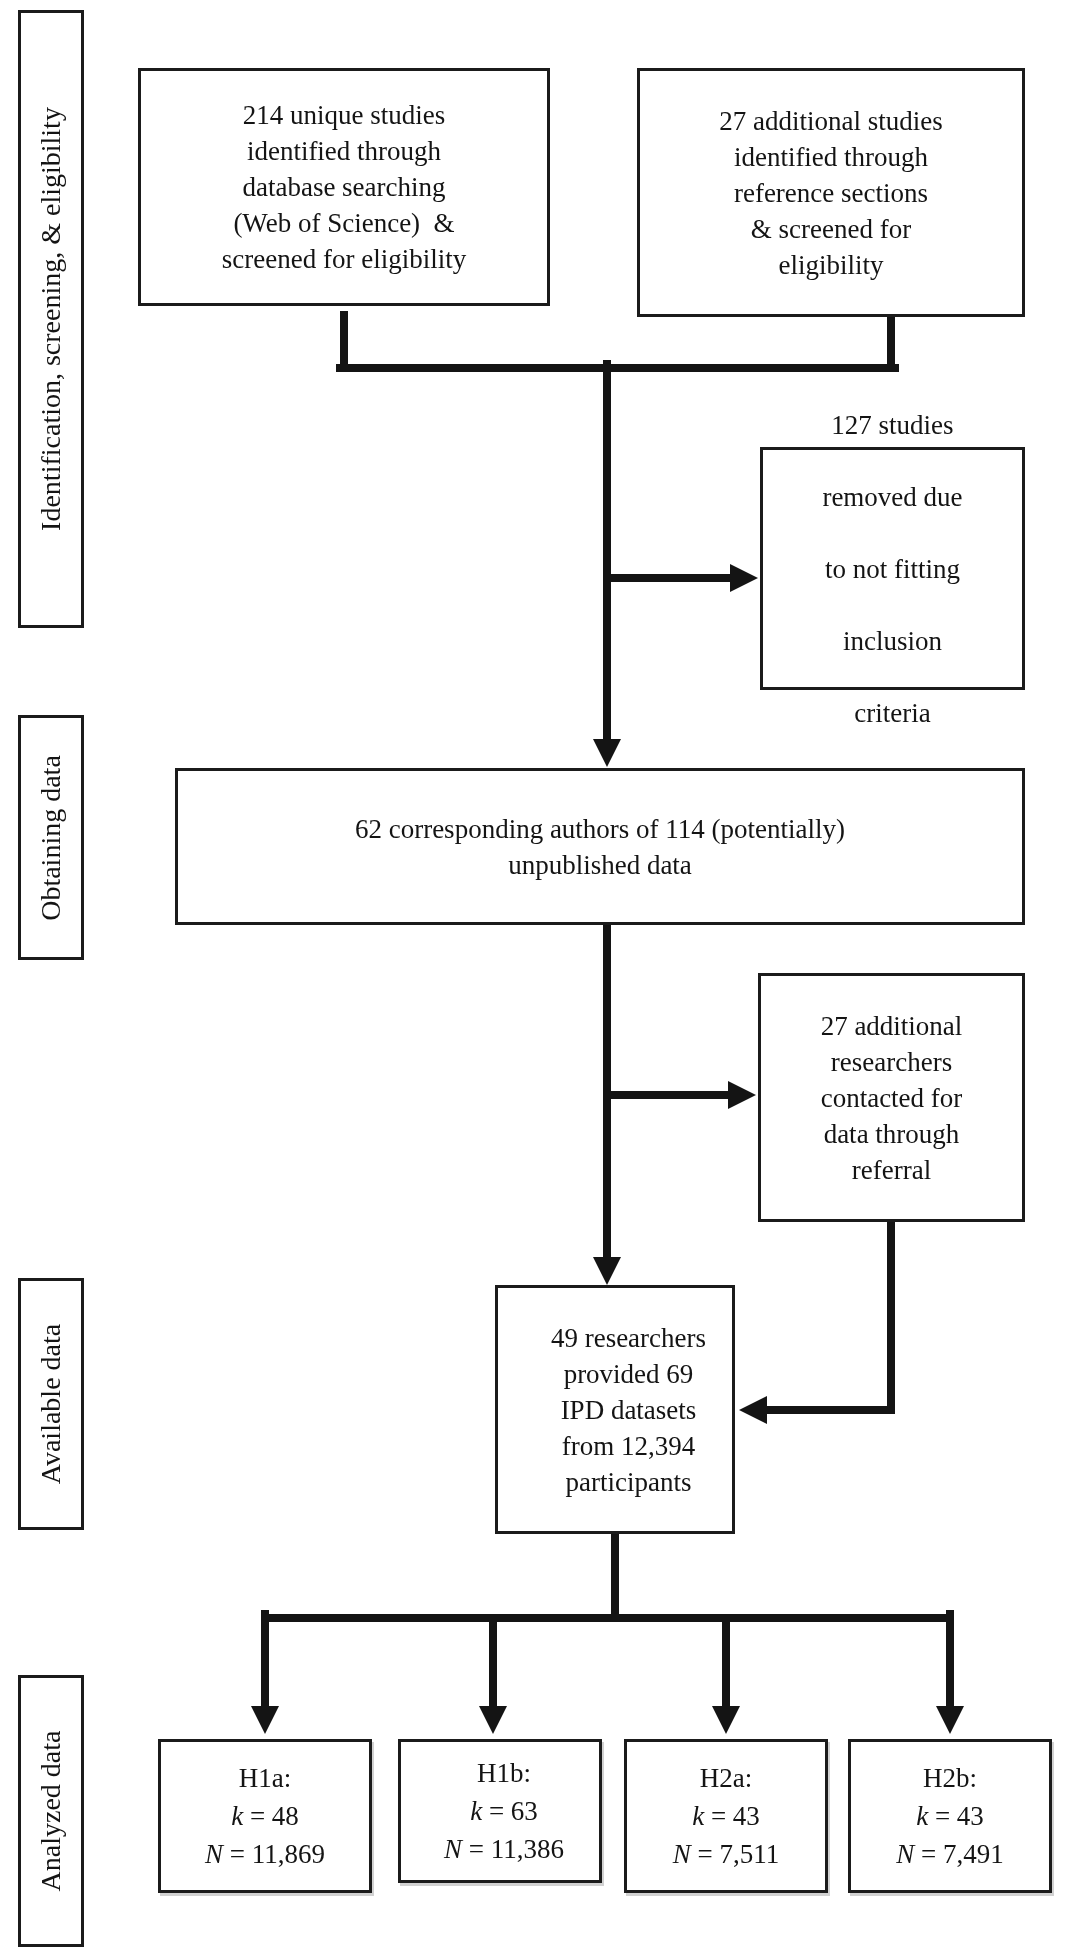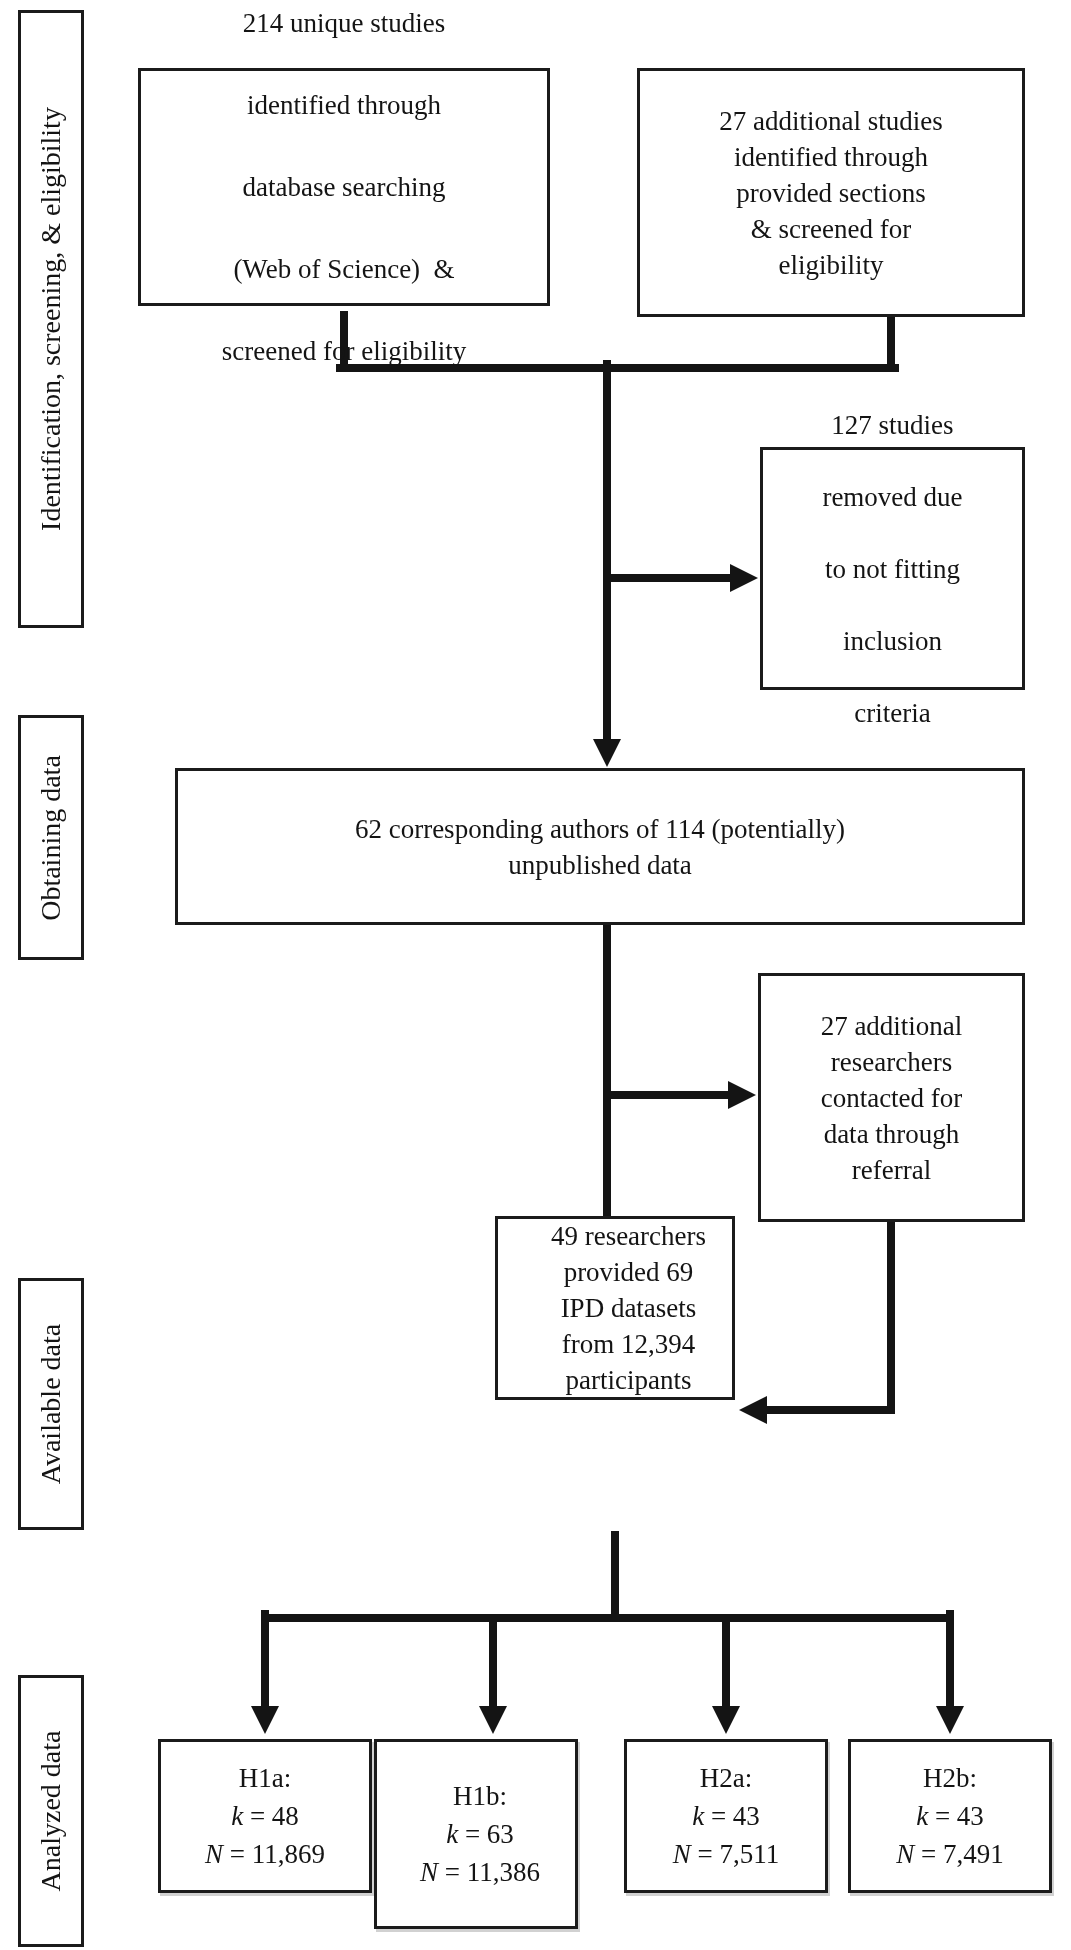--- a/index.html
+++ b/index.html
@@ -81,32 +81,32 @@
   <div class="stage" style="left:18px;top:715px;width:66px;height:245px;">
     <span>Obtaining data</span>
   </div>
   <div class="stage" style="left:18px;top:1278px;width:66px;height:252px;">
     <span>Available data</span>
   </div>
   <div class="stage" style="left:18px;top:1675px;width:66px;height:272px;">
     <span>Analyzed data</span>
   </div>
 
-  <div class="box" style="left:138px;top:68px;width:412px;height:238px;gap:46px;">
+  <div class="box" style="left:138px;top:68px;width:412px;height:238px;">
     <div class="ln">214 unique studies</div>
     <div class="ln">identified through</div>
     <div class="ln">database searching</div>
     <div class="ln">(Web of Science)&nbsp; &amp;</div>
     <div class="ln">screened for eligibility</div>
   </div>
 
   <div class="box" style="left:637px;top:68px;width:388px;height:249px;">
     <div class="ln">27 additional studies</div>
     <div class="ln">identified through</div>
-    <div class="ln">provided sections</div>
+    <div class="ln">reference sections</div>
     <div class="ln">&amp; screened for</div>
     <div class="ln">eligibility</div>
   </div>
 
   <div class="box" style="left:760px;top:447px;width:265px;height:243px;gap:36px;">
     <div class="ln">127 studies</div>
     <div class="ln">removed due</div>
     <div class="ln">to not fitting</div>
     <div class="ln">inclusion</div>
     <div class="ln">criteria</div>
@@ -118,35 +118,35 @@
   </div>
 
   <div class="box" style="left:758px;top:973px;width:267px;height:249px;">
     <div class="ln">27 additional</div>
     <div class="ln">researchers</div>
     <div class="ln">contacted for</div>
     <div class="ln">data through</div>
     <div class="ln">referral</div>
   </div>
 
-  <div class="box" style="left:495px;top:1216px;width:240px;height:184px;padding-left:27px;">
+  <div class="box" style="left:495px;top:1285px;width:240px;height:249px;padding-left:27px;">
     <div class="ln">49 researchers</div>
     <div class="ln">provided 69</div>
     <div class="ln">IPD datasets</div>
     <div class="ln">from 12,394</div>
     <div class="ln">participants</div>
   </div>
 
   <div class="box hyp" style="left:158px;top:1739px;width:214px;height:154px;">
     <div class="ln">H1a:</div>
     <div class="ln"><i>k</i><span> = 48</span></div>
     <div class="ln"><i>N</i><span> = 11,869</span></div>
   </div>
 
-  <div class="box hyp" style="left:374px;top:1739px;width:204px;height:190px;padding-left:8px;">
+  <div class="box hyp" style="left:398px;top:1739px;width:204px;height:144px;padding-left:8px;">
     <div class="ln">H1b:</div>
     <div class="ln"><i>k</i><span> = 63</span></div>
     <div class="ln"><i>N</i><span> = 11,386</span></div>
   </div>
 
   <div class="box hyp" style="left:624px;top:1739px;width:204px;height:154px;">
     <div class="ln">H2a:</div>
     <div class="ln"><i>k</i><span> = 43</span></div>
     <div class="ln"><i>N</i><span> = 7,511</span></div>
   </div>

